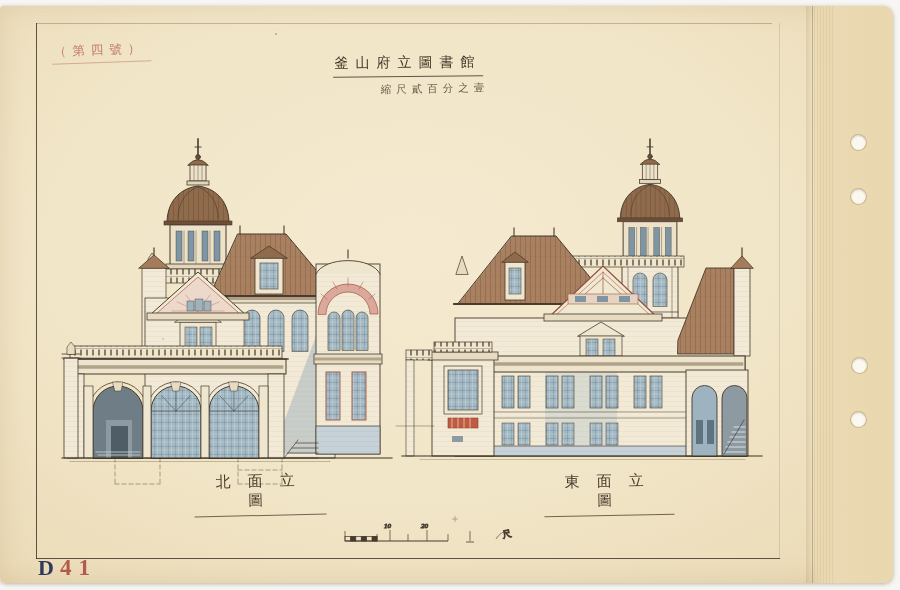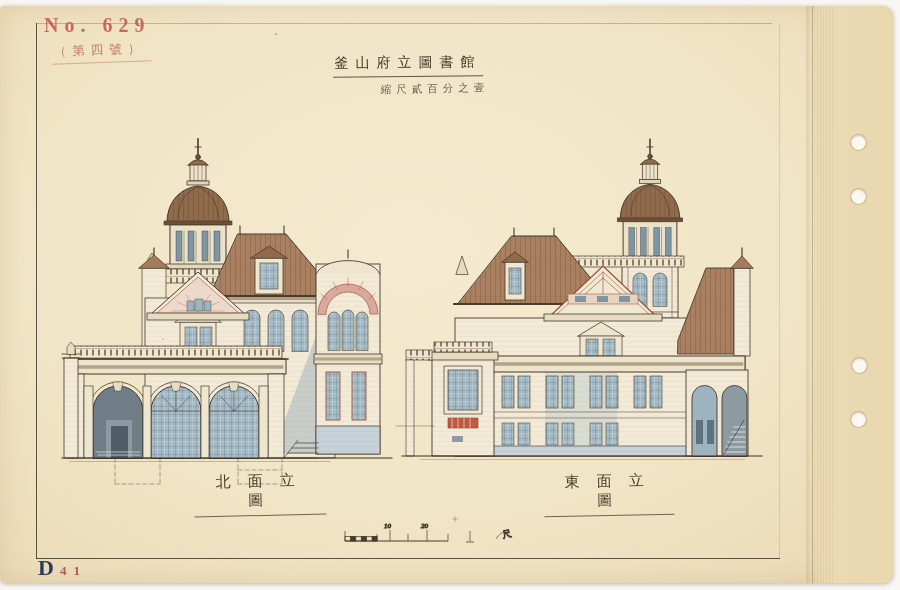--- a/index.html
+++ b/index.html
@@ -34,21 +34,21 @@
          font-size:14px;letter-spacing:7px;border-bottom:1.2px solid rgba(60,48,34,.8);
          padding-bottom:4px;transform:rotate(-.6deg);}
   .subtitle{position:absolute;left:370px;top:76px;width:130px;text-align:center;color:#59493a;
          font-size:10.5px;letter-spacing:5px;transform:rotate(-1deg);opacity:.9;}
   .caption{position:absolute;color:#4a3c2c;font-size:15px;letter-spacing:17px;text-align:center;
          border-bottom:1.1px solid rgba(70,56,40,.75);padding:0 6px 5px 14px;}
   .cap-n{left:194px;top:466px;width:112px;transform:rotate(-1.4deg);}
   .cap-e{left:544px;top:466px;width:110px;transform:rotate(-1.2deg);}
   .plate{position:absolute;left:38px;top:549px;}
   .plate .d{color:#2c3a5c;font-weight:bold;font-size:22px;}
-  .plate .n{color:#a8453a;font-size:13px;letter-spacing:7px;margin-left:6px;font-weight:bold;opacity:.85;}
+  .plate .n{color:#a8453a;font-size:23px;letter-spacing:7px;margin-left:6px;font-weight:bold;opacity:.85;}
   svg{position:absolute;left:0;top:0;}
 </style>
 </head>
 <body>
 
 <div class="stage">
   <div class="paper">
 
     <div class="fr" style="left:36px;top:17px;width:1px;height:536px;"></div>
     <div class="fr faint" style="left:36px;top:17px;width:736px;height:1px;"></div>
@@ -342,21 +342,20 @@
         <text x="421" y="522" font-size="7" fill="#5a4b38" font-style="italic">20</text>
         <path d="M496 533 C499 528 503 526 508 524" fill="none" stroke-width="0.8" opacity="0.8"></path>
         <text x="503" y="532" font-size="9" fill="#5a4b38" transform="rotate(-12 503 532)">尺</text>
       </g>
 
       <circle cx="276" cy="28" r="1" fill="#6b5434" opacity="0.45"></circle>
       <circle cx="163" cy="333" r="0.9" fill="#6b5434" opacity="0.3"></circle>
       <circle cx="830" cy="320" r="1.1" fill="#6b5434" opacity="0.25"></circle>
     </svg>
 
-    <div class="stamp-no">No. 629</div>
     <div class="annot">（第四號）</div>
     <div class="title">釜山府立圖書館</div>
     <div class="subtitle">縮尺貳百分之壹</div>
     <div class="caption cap-n">北面立圖</div>
     <div class="caption cap-e">東面立圖</div>
     <div class="plate">
       <span class="d">D</span><span class="n">41</span>
     </div>
 
     <div class="strip">

